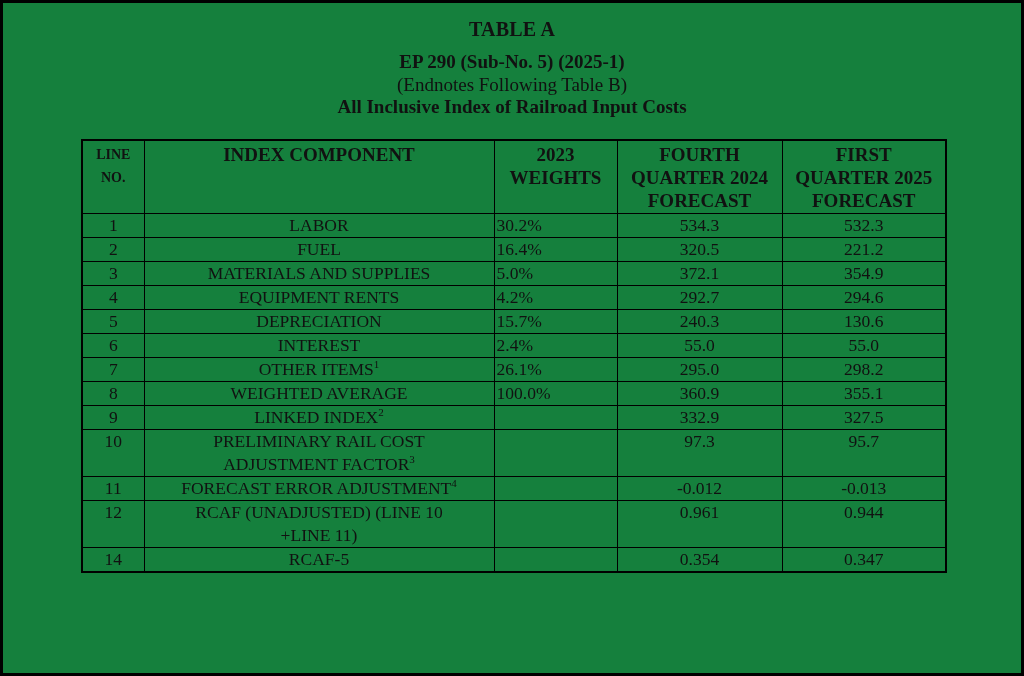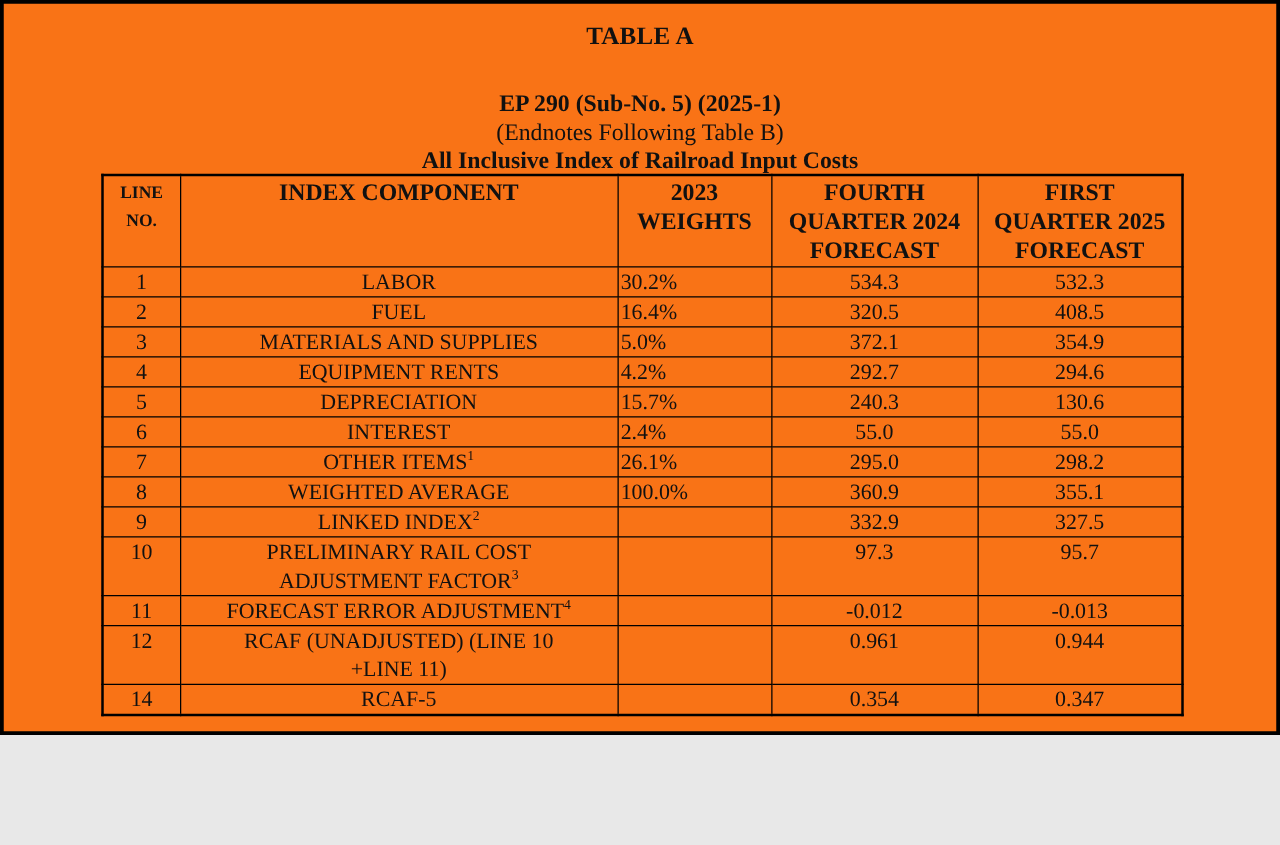--- a/index.html
+++ b/index.html
@@ -1,29 +1,29 @@
 <!DOCTYPE html>
 <html><head>
 <meta charset="utf-8">
 <style>
   html, body { margin: 0; padding: 0; background: #e8e8e8; }
   .page {
     position: relative;
     width: 1024px;
-    height: 588px;
+    height: 676px;
     box-sizing: border-box;
-    background: #f97316;
+    background: #15803d;
     border: 3px solid #000000;
     font-family: "Liberation Serif", "DejaVu Serif", serif;
     color: #111111;
     overflow: hidden;
   }
   .titles { text-align: center; padding-top: 15px; }
   .doc-title { font-size: 20px; font-weight: bold; line-height: 23px; letter-spacing: 0.2px; }
-  .subtitles { margin-top: 32px; }
+  .subtitles { margin-top: 10px; }
   .subtitle { font-size: 19px; line-height: 22.5px; }
   .bold { font-weight: bold; }
 
   table.cost-table {
     position: absolute;
     top: 136px;
     left: 78px;
     width: 864px;
     border-collapse: collapse;
     table-layout: fixed;
@@ -103,21 +103,21 @@
         <td><span class="comp-text">LABOR</span><sup class="endnote"></sup></td>
         <td class="c-weight">30.2%</td>
         <td>534.3</td>
         <td>532.3</td>
       </tr>
       <tr>
         <td>2</td>
         <td><span class="comp-text">FUEL</span><sup class="endnote"></sup></td>
         <td class="c-weight">16.4%</td>
         <td>320.5</td>
-        <td>408.5</td>
+        <td>221.2</td>
       </tr>
       <tr>
         <td>3</td>
         <td><span class="comp-text">MATERIALS AND SUPPLIES</span><sup class="endnote"></sup></td>
         <td class="c-weight">5.0%</td>
         <td>372.1</td>
         <td>354.9</td>
       </tr>
       <tr>
         <td>4</td>

